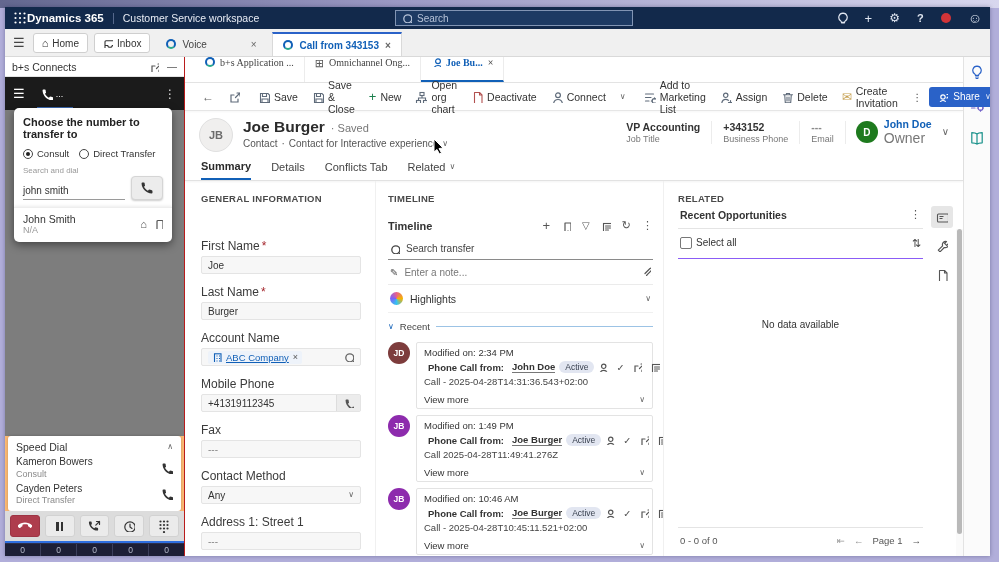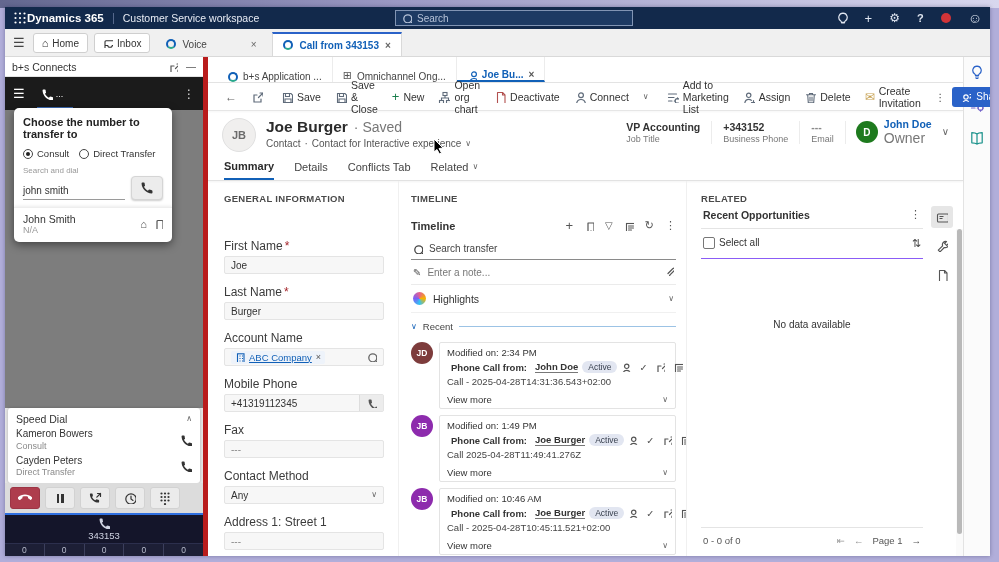--- a/index.html
+++ b/index.html
@@ -27,21 +27,21 @@
   .tabstrip .burger{align-self:center;color:#444;font-size:13px;margin-right:2px;}
   .navbtn{height:20px;margin-bottom:3px;background:#fff;border:1px solid #cfcfcf;border-radius:3px;
     display:flex;align-items:center;gap:4px;padding:0 8px;font-size:10px;color:#333;}
   .stab{height:24px;display:flex;align-items:center;gap:6px;padding:0 10px;font-size:10px;color:#444;min-width:110px;}
   .stab .x{color:#666;font-size:10px;margin-left:auto;}
   .stab.active{background:#fff;border:1px solid #d9d9d9;border-bottom:none;border-top:2px solid #2a62c8;color:#1160b7;font-weight:bold;}
   .ring{width:10px;height:10px;border-radius:50%;border:2px solid #1160b7;border-bottom-color:#28a88c;flex:none;}
   
   .content{flex:1;display:flex;min-height:0;}
   
-  .connects{width:203px;flex:none;display:flex;flex-direction:column;position:relative;background:#e5e5e5;border-right:5px solid #b91c1c;}
+  .connects{width:180px;flex:none;display:flex;flex-direction:column;position:relative;background:#fdba74;border-right:1px solid #b91c1c;}
   .c-head{height:20px;background:#fff;display:flex;align-items:center;padding:0 7px;font-size:10.5px;color:#333;flex:none;border-bottom:1px solid #e4e4e4;}
   .c-head .hic{margin-left:auto;display:flex;gap:8px;color:#555;align-items:center;}
   .c-dark{height:33px;background:#1b1b1b;display:flex;align-items:center;padding:0 8px;color:#fff;flex:none;position:relative;}
   .c-dark .ph{margin-left:16px;display:flex;align-items:center;gap:3px;color:#fff;font-size:9px;}
   .c-dark .underline{position:absolute;left:32px;bottom:0;width:36px;height:3px;background:#3e6db5;}
   .c-dark .menu{margin-left:auto;color:#ddd;}
   .c-dim{flex:1;background:#7d7d7d;}
   .c-speed{background:#fff;margin:0 3px;border-radius:3px;padding:5px 8px;flex:none;box-shadow:0 0 3px rgba(0,0,0,.25);}
   .c-speed .t{display:flex;align-items:center;font-size:10.5px;color:#333;}
   .sd-row{display:flex;align-items:center;margin-top:3px;}
@@ -68,35 +68,35 @@
   .slabel{font-size:8px;color:#999;}
   .dialrow{display:flex;align-items:flex-end;gap:6px;margin-top:1px;}
   .dialinput{flex:1;border-bottom:1px solid #9a9a9a;font-size:10px;color:#333;padding:3px 0;}
   .dialbtn{width:32px;height:24px;background:#ececec;border:1px solid #d5d5d5;border-radius:4px;display:flex;align-items:center;justify-content:center;color:#333;box-shadow:0 1px 2px rgba(0,0,0,.2);}
   .result{margin:7px -9px 0 -9px;padding:5px 9px 7px 9px;border-top:1px solid #eee;box-shadow:0 -1px 3px rgba(0,0,0,.08);display:flex;align-items:center;}
   .result .nm{font-size:10.5px;color:#333;} .result .na{font-size:9px;color:#999;}
   .result .ric{margin-left:auto;display:flex;gap:6px;color:#555;align-items:center;}
   
   .main{flex:1;display:flex;flex-direction:column;min-width:0;background:#fff;position:relative;}
   .apptabs{height:26px;border-bottom:1px solid #e3e3e3;display:flex;align-items:stretch;padding-left:10px;flex:none;}
-  .atab{display:flex;align-items:flex-end;gap:5px;padding:0 10px;font-size:10px;color:#444;border-right:1px solid #ececec;}
+  .atab{display:flex;align-items:flex-start;gap:5px;padding:0 10px;font-size:10px;color:#444;border-right:1px solid #ececec;font-family:Liberation Serif, serif;}
   .atab.active{color:#1160b7;border-bottom:2px solid #1160b7;font-weight:bold;}
   .atab .x{color:#555;}
   .cmdbar{height:28px;border-bottom:1px solid #e6e6e6;display:flex;align-items:center;gap:0;padding:0 10px;flex:none;box-shadow:0 1px 2px rgba(0,0,0,.04);}
   .cmd{display:flex;align-items:center;gap:4px;font-size:10.5px;color:#333;padding:0 7px;height:100%;}
   .cmd .gic{color:#5f6b7a;display:flex;}
   .cmddiv{width:1px;height:14px;background:#e0e0e0;margin:0 2px;}
   .sharebtn{margin-left:auto;background:#2a62c8;color:#fff;height:20px;border-radius:3px;display:flex;align-items:center;gap:5px;padding:0 9px;font-size:10px;}
   .record{flex:1;min-height:0;display:flex;flex-direction:column;position:relative;}
   .rec-head{flex:none;padding:7px 14px 0 14px;border-bottom:1px solid #e2e2e2;box-shadow:0 1px 2px rgba(0,0,0,.05);}
   .rh-top{display:flex;align-items:flex-start;}
   .avatar-jb{width:34px;height:34px;border-radius:50%;background:#f0efee;border:1px solid #e0e0e0;color:#6b6b6b;
     display:flex;align-items:center;justify-content:center;font-size:11px;font-weight:bold;margin-right:10px;}
   .rh-name{font-size:15.5px;font-weight:bold;color:#2b2b2b;display:flex;align-items:baseline;gap:6px;}
-  .rh-name .saved{font-size:14px;font-weight:normal;color:#777;}
+  .rh-name .saved{font-size:11px;font-weight:normal;color:#777;}
   .rh-sub{font-size:10px;color:#555;display:flex;align-items:center;gap:4px;margin-top:2px;}
   .rh-stats{margin-left:auto;display:flex;align-items:center;gap:0;}
   .stat{padding:0 11px;border-right:1px solid #ececec;text-align:left;}
   .stat .v{font-size:10.5px;font-weight:bold;color:#333;}
   .stat .l{font-size:9px;color:#777;margin-top:1px;}
   .owner{display:flex;align-items:center;gap:6px;padding:0 10px;}
   .avatar-d{width:22px;height:22px;border-radius:50%;background:#1e7a1e;color:#fff;display:flex;align-items:center;justify-content:center;font-size:10px;font-weight:bold;}
   .owner .v{font-size:10.5px;color:#1160b7;font-weight:bold;}
   .owner .l{font-size:14px;color:#777;}
   .rectabs{display:flex;gap:20px;margin:8px 0 0 0;padding-left:2px;}
@@ -414,26 +414,20 @@
               </svg>
             </span>
           <span class="cbtn">
               <svg class="ic14">
                 <use href="#i-dialpad"></use>
               </svg>
             </span>
         </div>
 
         <div class="c-foot">
-          <div class="num">
-            <svg class="ic">
-                <use href="#i-phone"></use>
-              </svg>
-            <span>343153</span>
-          </div>
           <div class="c-counters">
             <span>0</span>
             <span>0</span>
             <span>0</span>
             <span>0</span>
             <span>0</span>
           </div>
         </div>
 
         <div class="popup">

